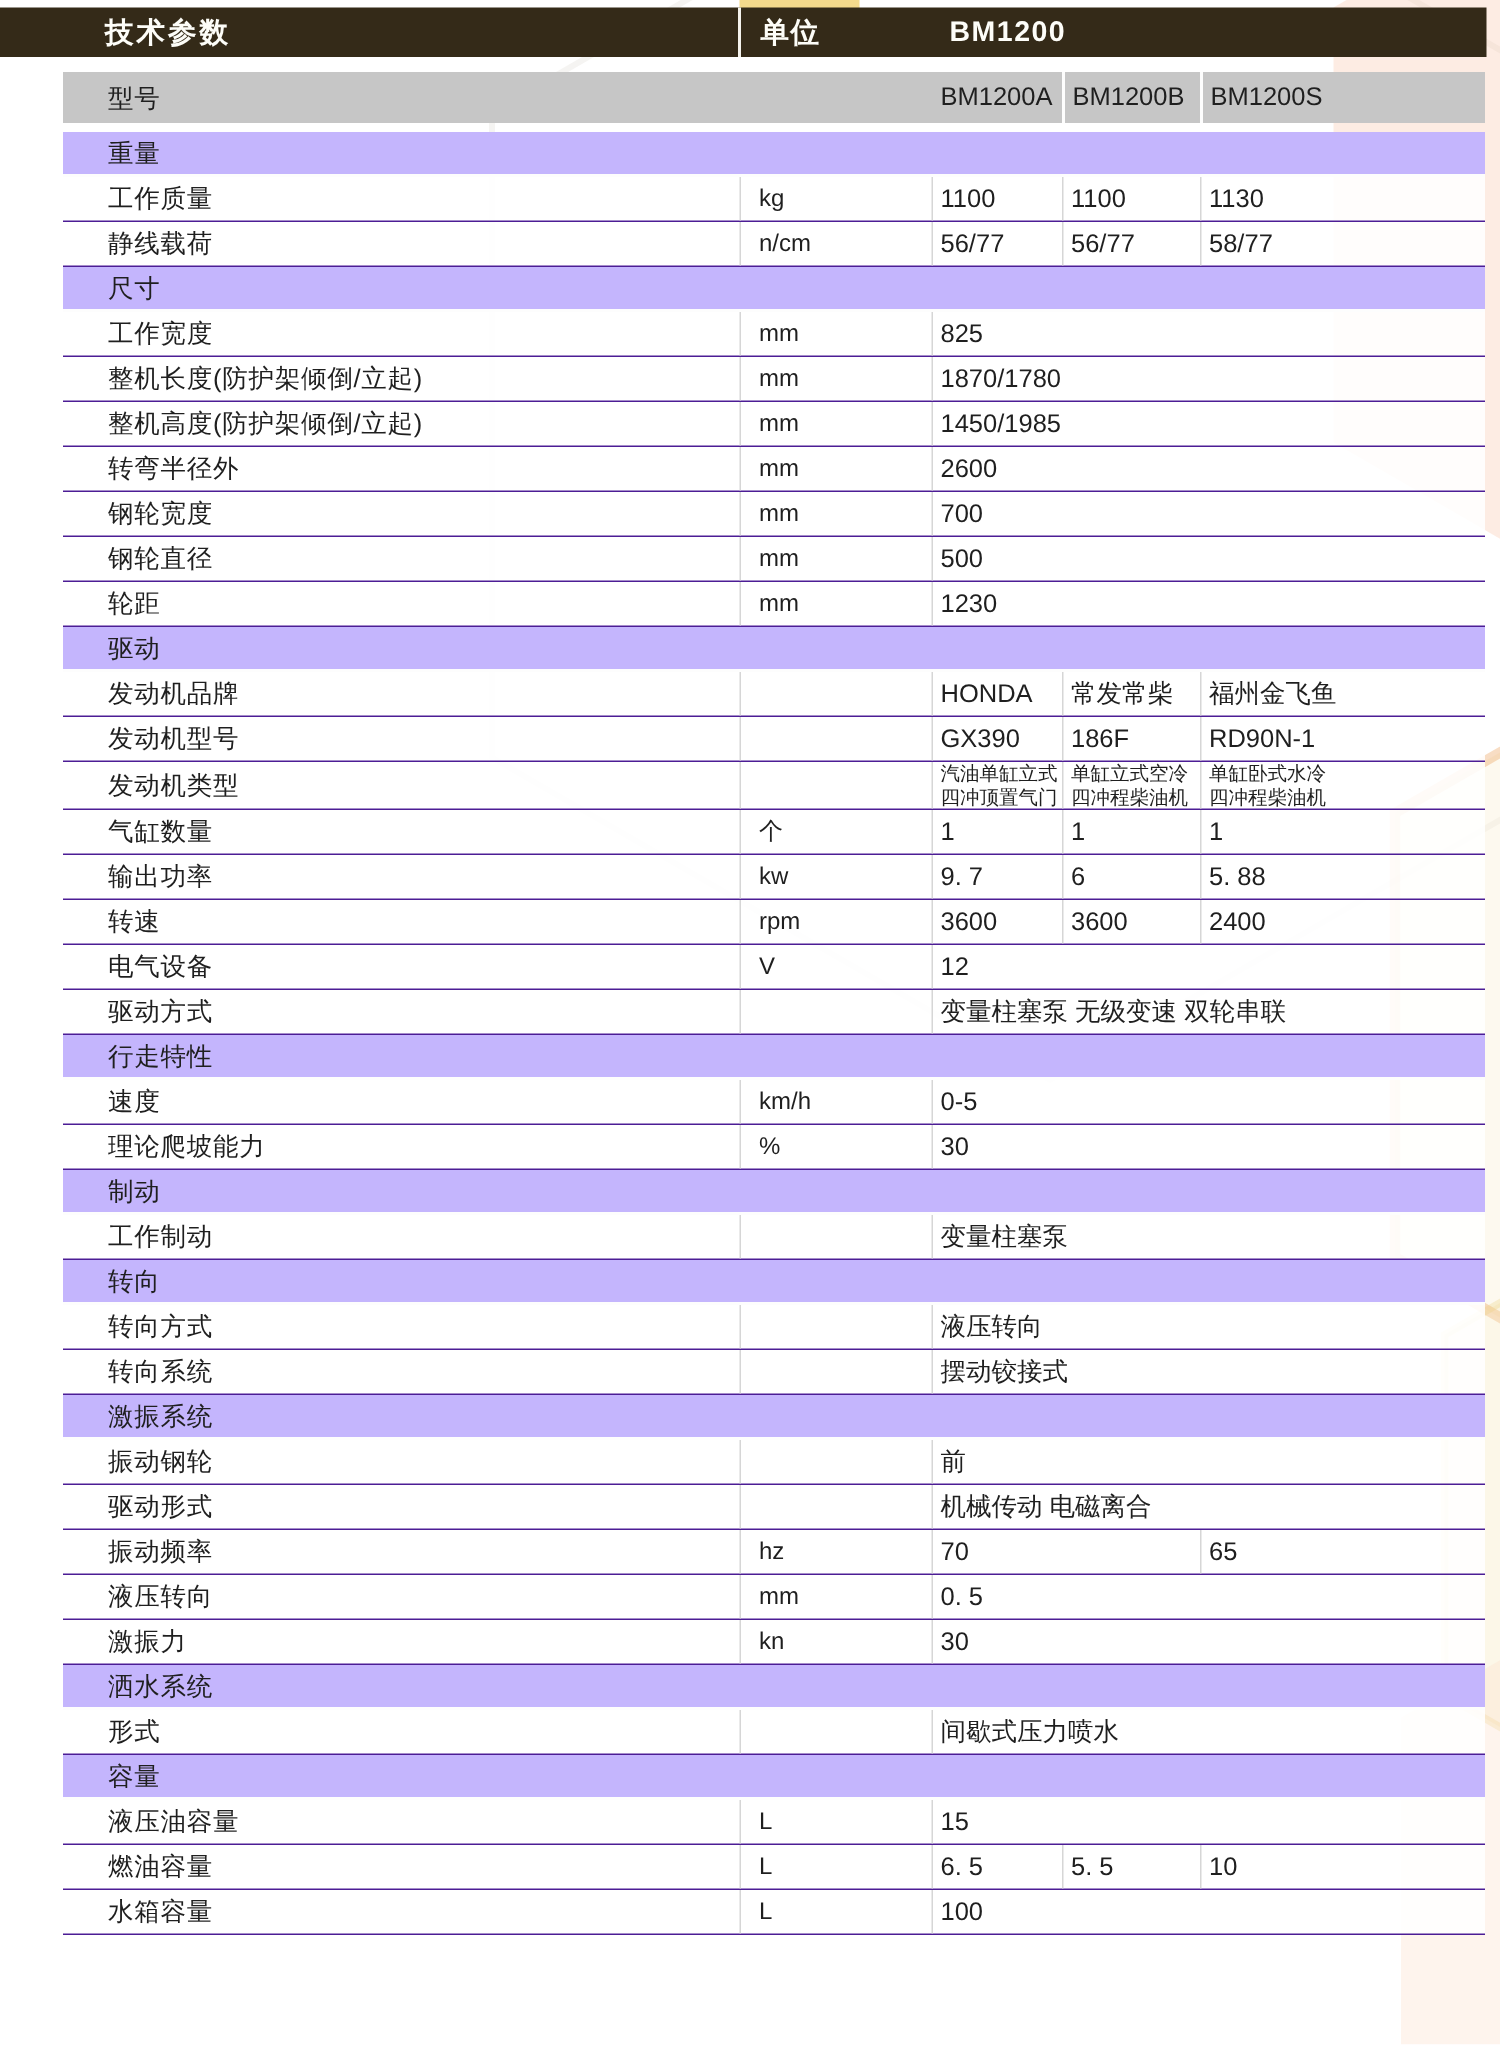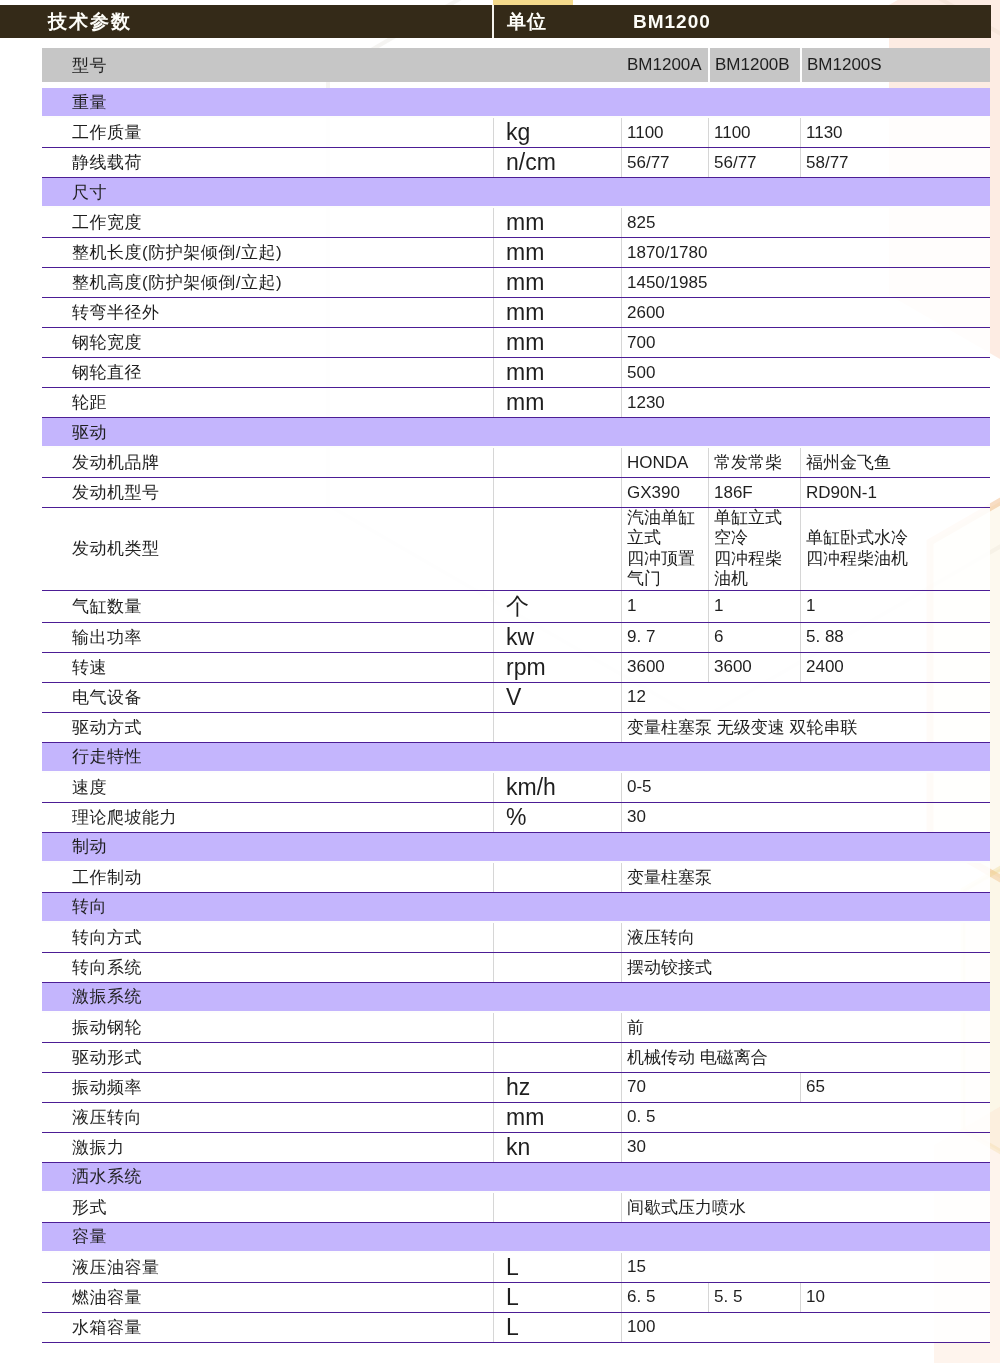--- a/index.html
+++ b/index.html
@@ -12,21 +12,21 @@
   .page{position:relative;width:1000px;height:1363px;overflow:hidden;background:#ffffff;}
   .watermark{position:absolute;left:0;top:0;z-index:0;}
 
   
   .topbar{
     position:absolute;left:0;top:5px;width:991px;height:33px;
     background:#342a18;z-index:2;
     display:flex;align-items:center;
     color:#fdfdf8;font-size:19px;font-weight:bold;
   }
-  .topbar-title{width:492px;box-sizing:border-box;padding-left:48px;letter-spacing:2px;}
+  .topbar-title{width:492px;box-sizing:border-box;padding-left:70px;letter-spacing:2px;}
   .topbar-divider{width:2px;height:33px;background:#f4f2ec;}
   .topbar-unit{margin-left:13px;letter-spacing:1px;}
   .topbar-model{margin-left:86px;letter-spacing:1px;}
 
   
   .spec-table{position:absolute;left:42px;top:48px;width:948px;z-index:1;}
   .row{
     display:grid;
     grid-template-columns:451px 129px 86px 92px 190px;
     align-items:center;
@@ -45,33 +45,33 @@
   .row.model{
     background:#c6c6c6;
     margin-bottom:6px;
     min-height:34px;
   }
   .c-label{
     padding-left:30px;font-size:17px;letter-spacing:0.5px;
     white-space:nowrap;
   }
   .c-unit{
-    font-size:23px;padding-left:12px;height:100%;
+    font-size:16px;padding-left:12px;height:100%;
     display:flex;align-items:center;box-sizing:border-box;
   }
   .row.data .c-unit{border-left:1px solid #d6d6d6;border-right:1px solid #d6d6d6;}
   .c-val{
     font-size:17px;padding-left:5px;height:100%;
     display:flex;align-items:center;box-sizing:border-box;
     white-space:nowrap;
   }
   .row.data .c-val ~ .c-val{border-left:1px solid #d6d6d6;}
   .row.model .c-val ~ .c-val{border-left:2px solid #fdfdfd;}
   .c-val.small{
-    font-size:17px;line-height:1.2;white-space:pre-line;
+    font-size:13px;line-height:1.2;white-space:pre-line;
     letter-spacing:0;padding-right:2px;
   }
 </style>
 </head>
 <body>
 
 <div class="page">
 
   <svg class="watermark" width="1000" height="1363" viewBox="0 0 1000 1363">
     <rect x="493" y="0" width="80" height="6" fill="#f0cd66" opacity="0.75"></rect>

